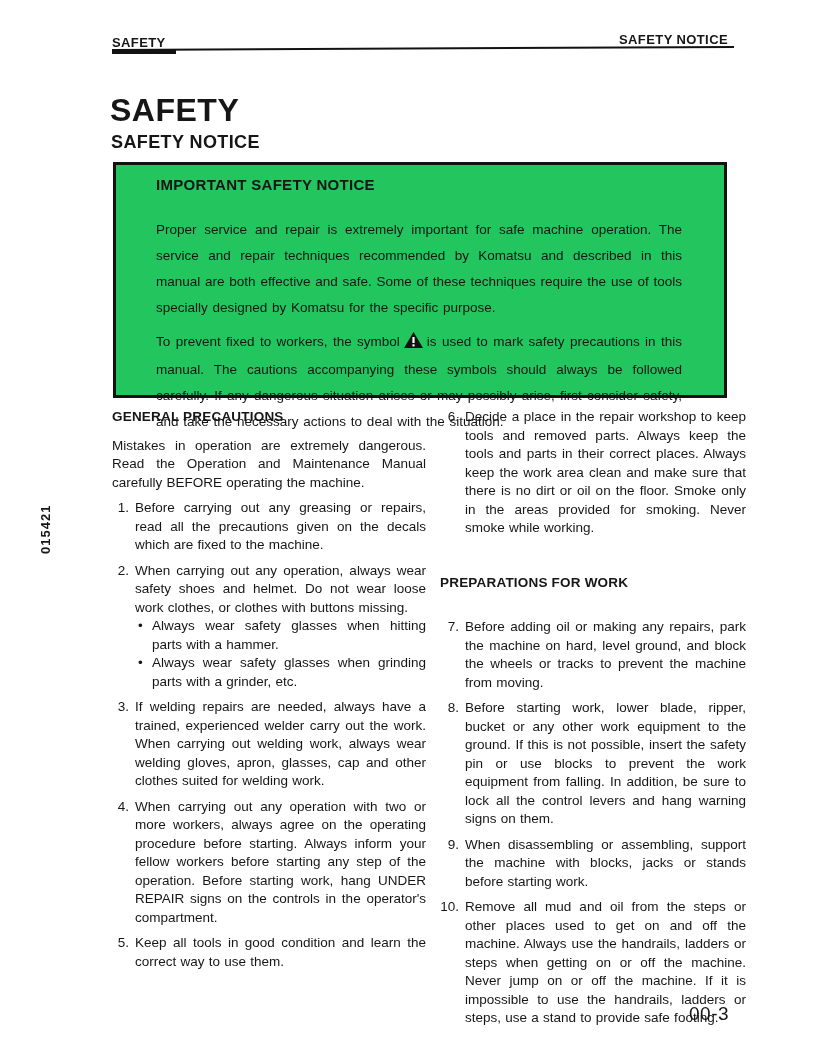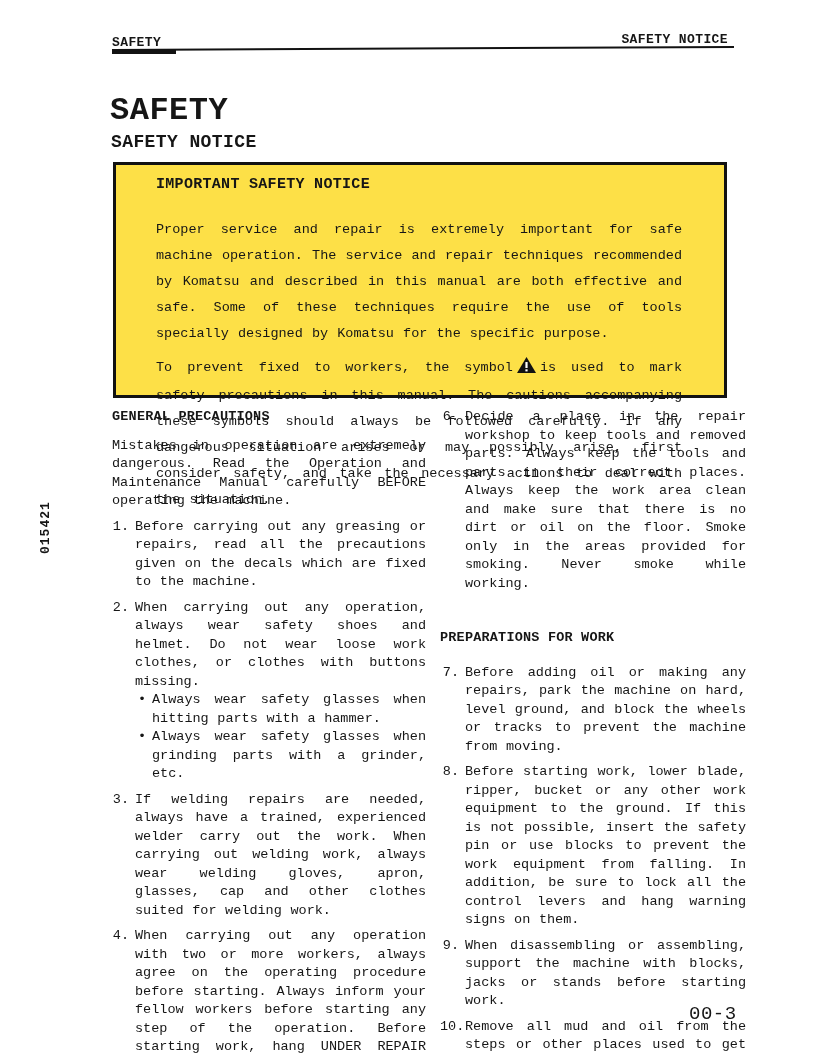--- a/index.html
+++ b/index.html
@@ -1,53 +1,53 @@
 <!DOCTYPE html>
 <html><head>
 <meta charset="utf-8">
 <style>
   html,body { margin:0; padding:0; background:#e8e8e8; }
   .page {
     position:relative; width:823px; height:1057px; margin:0 auto;
     background:#ffffff; overflow:hidden;
-    font-family:Liberation Mono, monospace;
+    font-family:Liberation Sans, sans-serif;
     color:#161616;
   }
   
   .hdr-left  { position:absolute; left:112px; top:35px; font-size:13px; font-weight:bold; letter-spacing:.4px; }
   .hdr-right { position:absolute; right:95px; top:32px; font-size:13px; font-weight:bold; letter-spacing:.4px; }
   .hdr-rule  { position:absolute; left:112px; top:49px; width:622px; height:2px; background:#121212; transform:rotate(-0.28deg); transform-origin:left center; }
   .hdr-rule-thick { position:absolute; left:112px; top:50px; width:64px; height:4px; background:#121212; }
 
   
   .doc-title    { position:absolute; left:110px; top:92px;  font-size:32px; font-weight:bold; letter-spacing:.5px; }
   .doc-subtitle { position:absolute; left:111px; top:132px; font-size:18px; font-weight:bold; letter-spacing:.4px; }
 
   
   .notice-box {
     position:absolute; left:113px; top:162px; width:608px; height:230px;
-    border:3px solid #121212; background:#fde047;
+    border:3px solid #121212; background:#22c55e;
   }
   .nb-inner { padding:11px 42px 0 40px; }
   .nb-title { font-size:15px; font-weight:bold; letter-spacing:.3px; margin:0 0 24px 0; }
   .nb-p { font-size:13.5px; line-height:26px; text-align:justify; margin:0 0 8px 0; word-spacing:1px; }
   .warn-tri { display:inline-block; vertical-align:-2px; margin:0 4px; }
 
   
   .watermark {
     position:absolute; left:260px; top:218px; font-size:29px;
     color:rgba(35,35,35,.88); letter-spacing:.5px; white-space:nowrap;
   }
 
   
   .col { position:absolute; top:408px; font-size:13.5px; line-height:18.5px; }
   .col-left  { left:112px; width:314px; }
   .col-right { left:440px; width:306px; }
   .col-heading { font-size:13.5px; font-weight:bold; letter-spacing:.2px; margin:0 0 10px 0; }
-  .col-heading.prep { margin:36px 0 16px 0; }
+  .col-heading.prep { margin:36px 0 26px 0; }
   .intro { text-align:justify; margin:0 0 6px 0; word-spacing:.5px; }
   .item { display:flex; margin-top:7px; }
   .item .num { width:17px; min-width:17px; text-align:right; margin-right:6px; }
   .col-right .item .num { width:19px; min-width:19px; }
   .item .txt { flex:1; text-align:justify; word-spacing:.5px; }
   .bullet { display:flex; }
   .b-dot { width:14px; min-width:14px; padding-left:3px; }
   .b-txt { flex:1; text-align:justify; }
 
   

